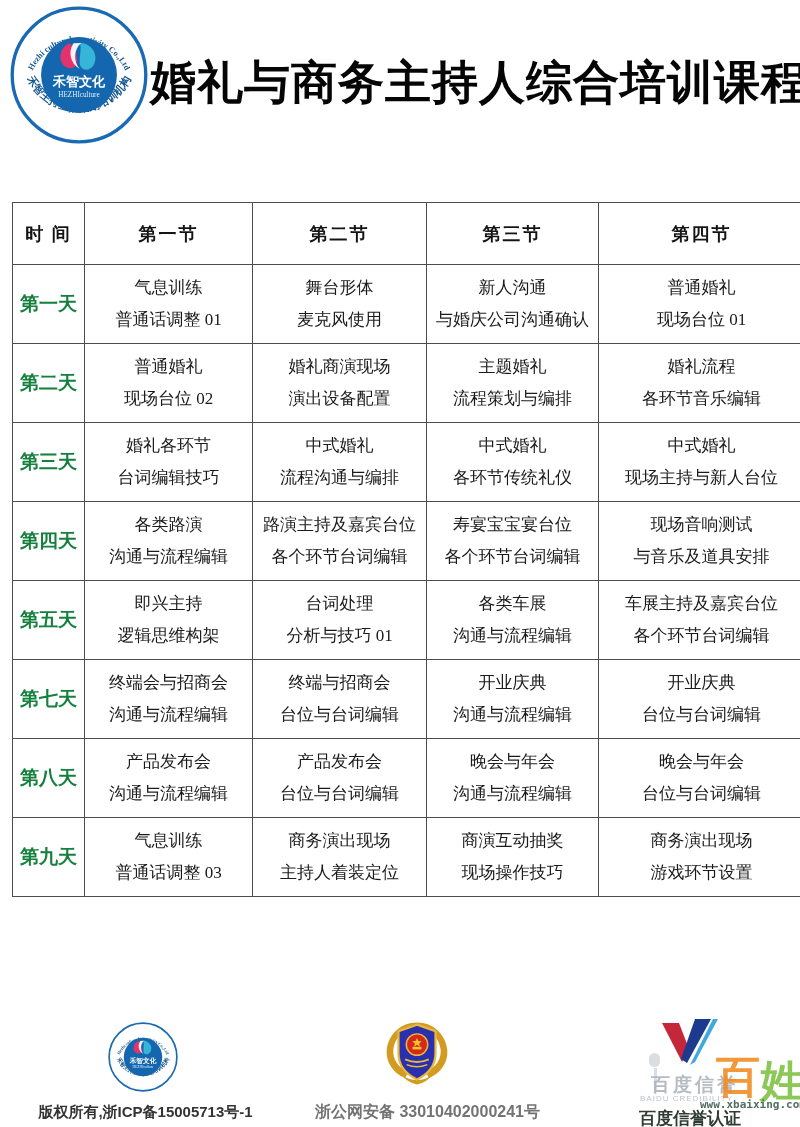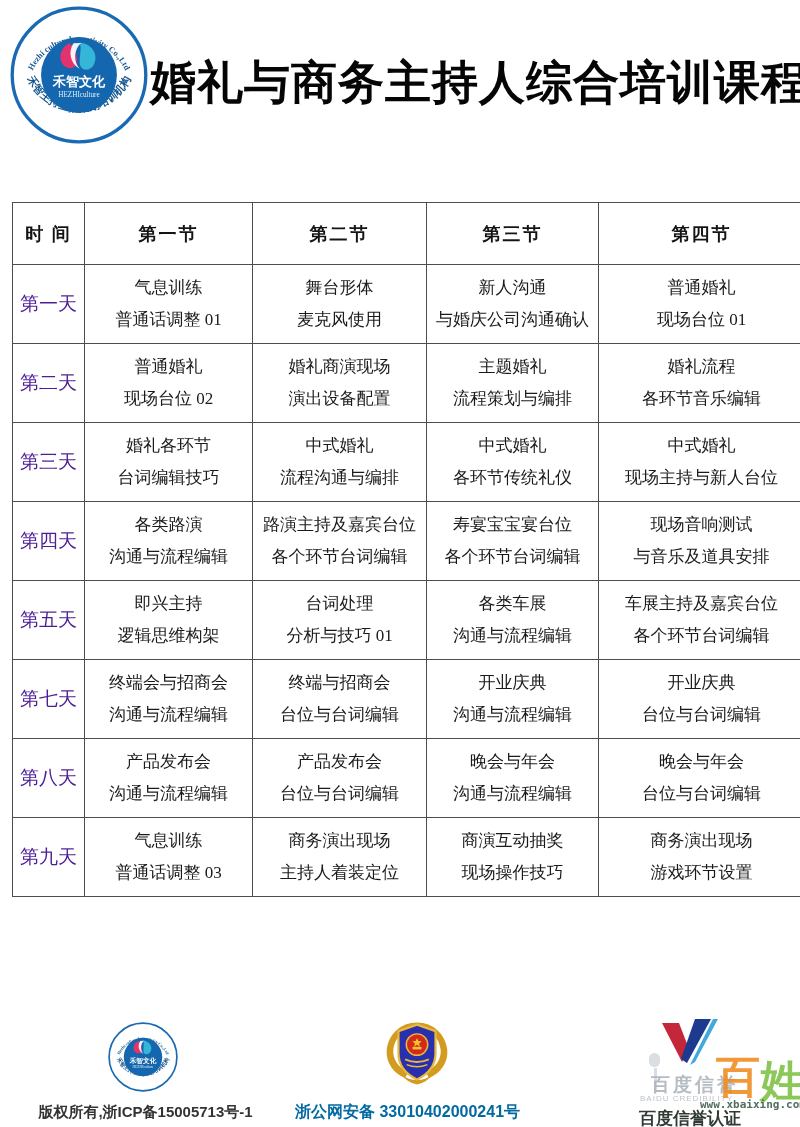--- a/index.html
+++ b/index.html
@@ -13,33 +13,33 @@
               text-align:center;font-size:46px;font-weight:600;color:#050505;
               letter-spacing:1px;line-height:70px;white-space:nowrap;}
 
   
   #schedule{position:absolute;left:12px;top:157px;width:792px;border-collapse:collapse;table-layout:fixed;margin-top:45px;}
   #schedule th,#schedule td{border:1px solid #4d4d4d;text-align:center;vertical-align:middle;
                             font-weight:normal;padding:0;}
   #schedule thead tr{height:62px;}
   #schedule tbody tr{height:79px;}
   #schedule thead th{font-size:18px;font-weight:700;letter-spacing:2px;color:#141414;}
-  #schedule tbody th.day{font-size:19px;font-weight:400;color:#4c1d95;}
+  #schedule tbody th.day{font-size:19px;font-weight:700;color:#15803d;}
   #schedule td div{font-size:17px;line-height:32px;color:#1a1a1a;}
 
   
   #logo-small{position:absolute;left:108px;top:1022px;width:70px;height:70px;}
   #copyright{position:absolute;left:18px;top:1103px;width:255px;text-align:center;
              font-family:"Liberation Sans","DejaVu Sans",sans-serif;
              font-size:15px;font-weight:600;color:#333;}
   #police-badge{position:absolute;left:380px;top:1014px;width:74px;height:76px;}
   #police-badge svg{width:100%;height:100%;display:block;}
-  #police-text{position:absolute;left:295px;top:1102px;width:245px;text-align:left;
+  #police-text{position:absolute;left:295px;top:1102px;width:245px;text-align:right;
                font-family:"Liberation Sans","DejaVu Sans",sans-serif;
-               font-size:16px;font-weight:800;color:#0369a1;}
+               font-size:16px;font-weight:800;color:#737373;}
   #baidu-v{position:absolute;left:656px;top:1017px;width:64px;height:52px;}
   #baidu-v svg{width:100%;height:100%;display:block;}
   #baidu-cn{position:absolute;left:640px;top:1072px;width:110px;text-align:center;
             font-family:Liberation Mono, monospace;
             font-size:19px;font-weight:700;color:#b6bcc3;letter-spacing:3px;}
   #baidu-en{position:absolute;left:640px;top:1094px;width:110px;
             font-family:"Liberation Sans","DejaVu Sans",sans-serif;
             font-size:8px;color:#bdc3c9;letter-spacing:1px;}
   #baidu-cert{position:absolute;left:625px;top:1107px;width:130px;text-align:center;
               font-family:"Liberation Sans","DejaVu Sans",sans-serif;

